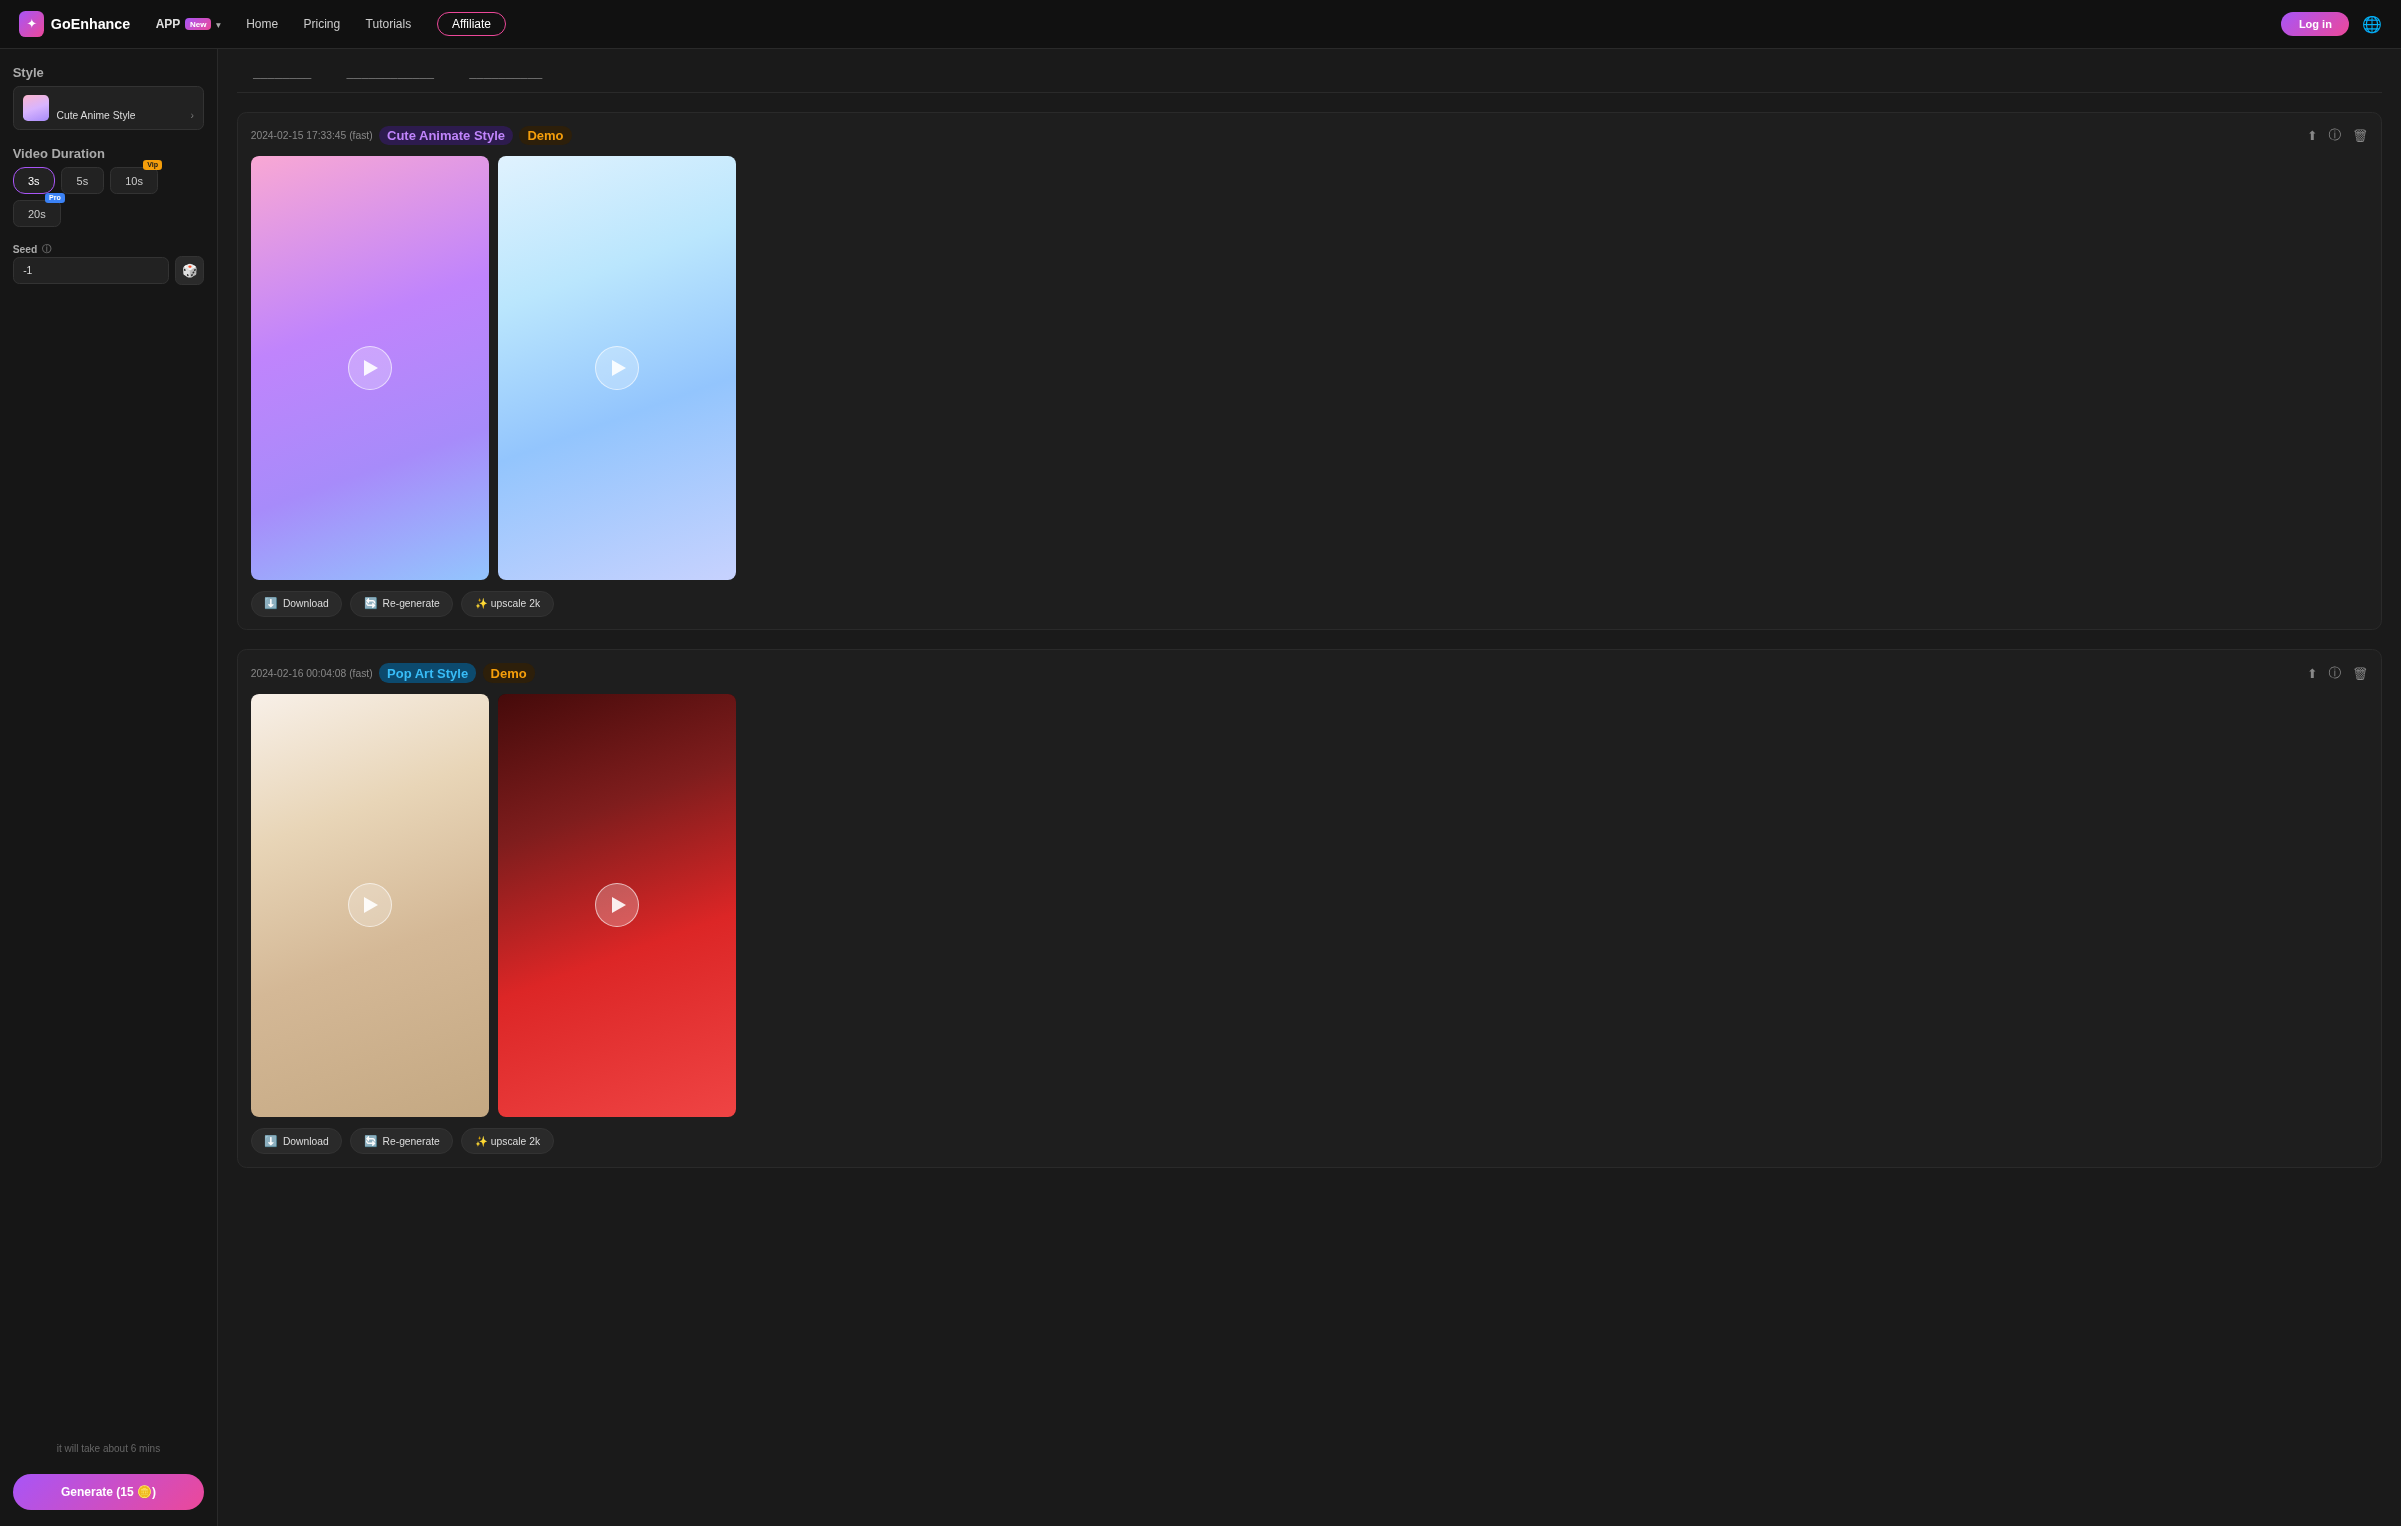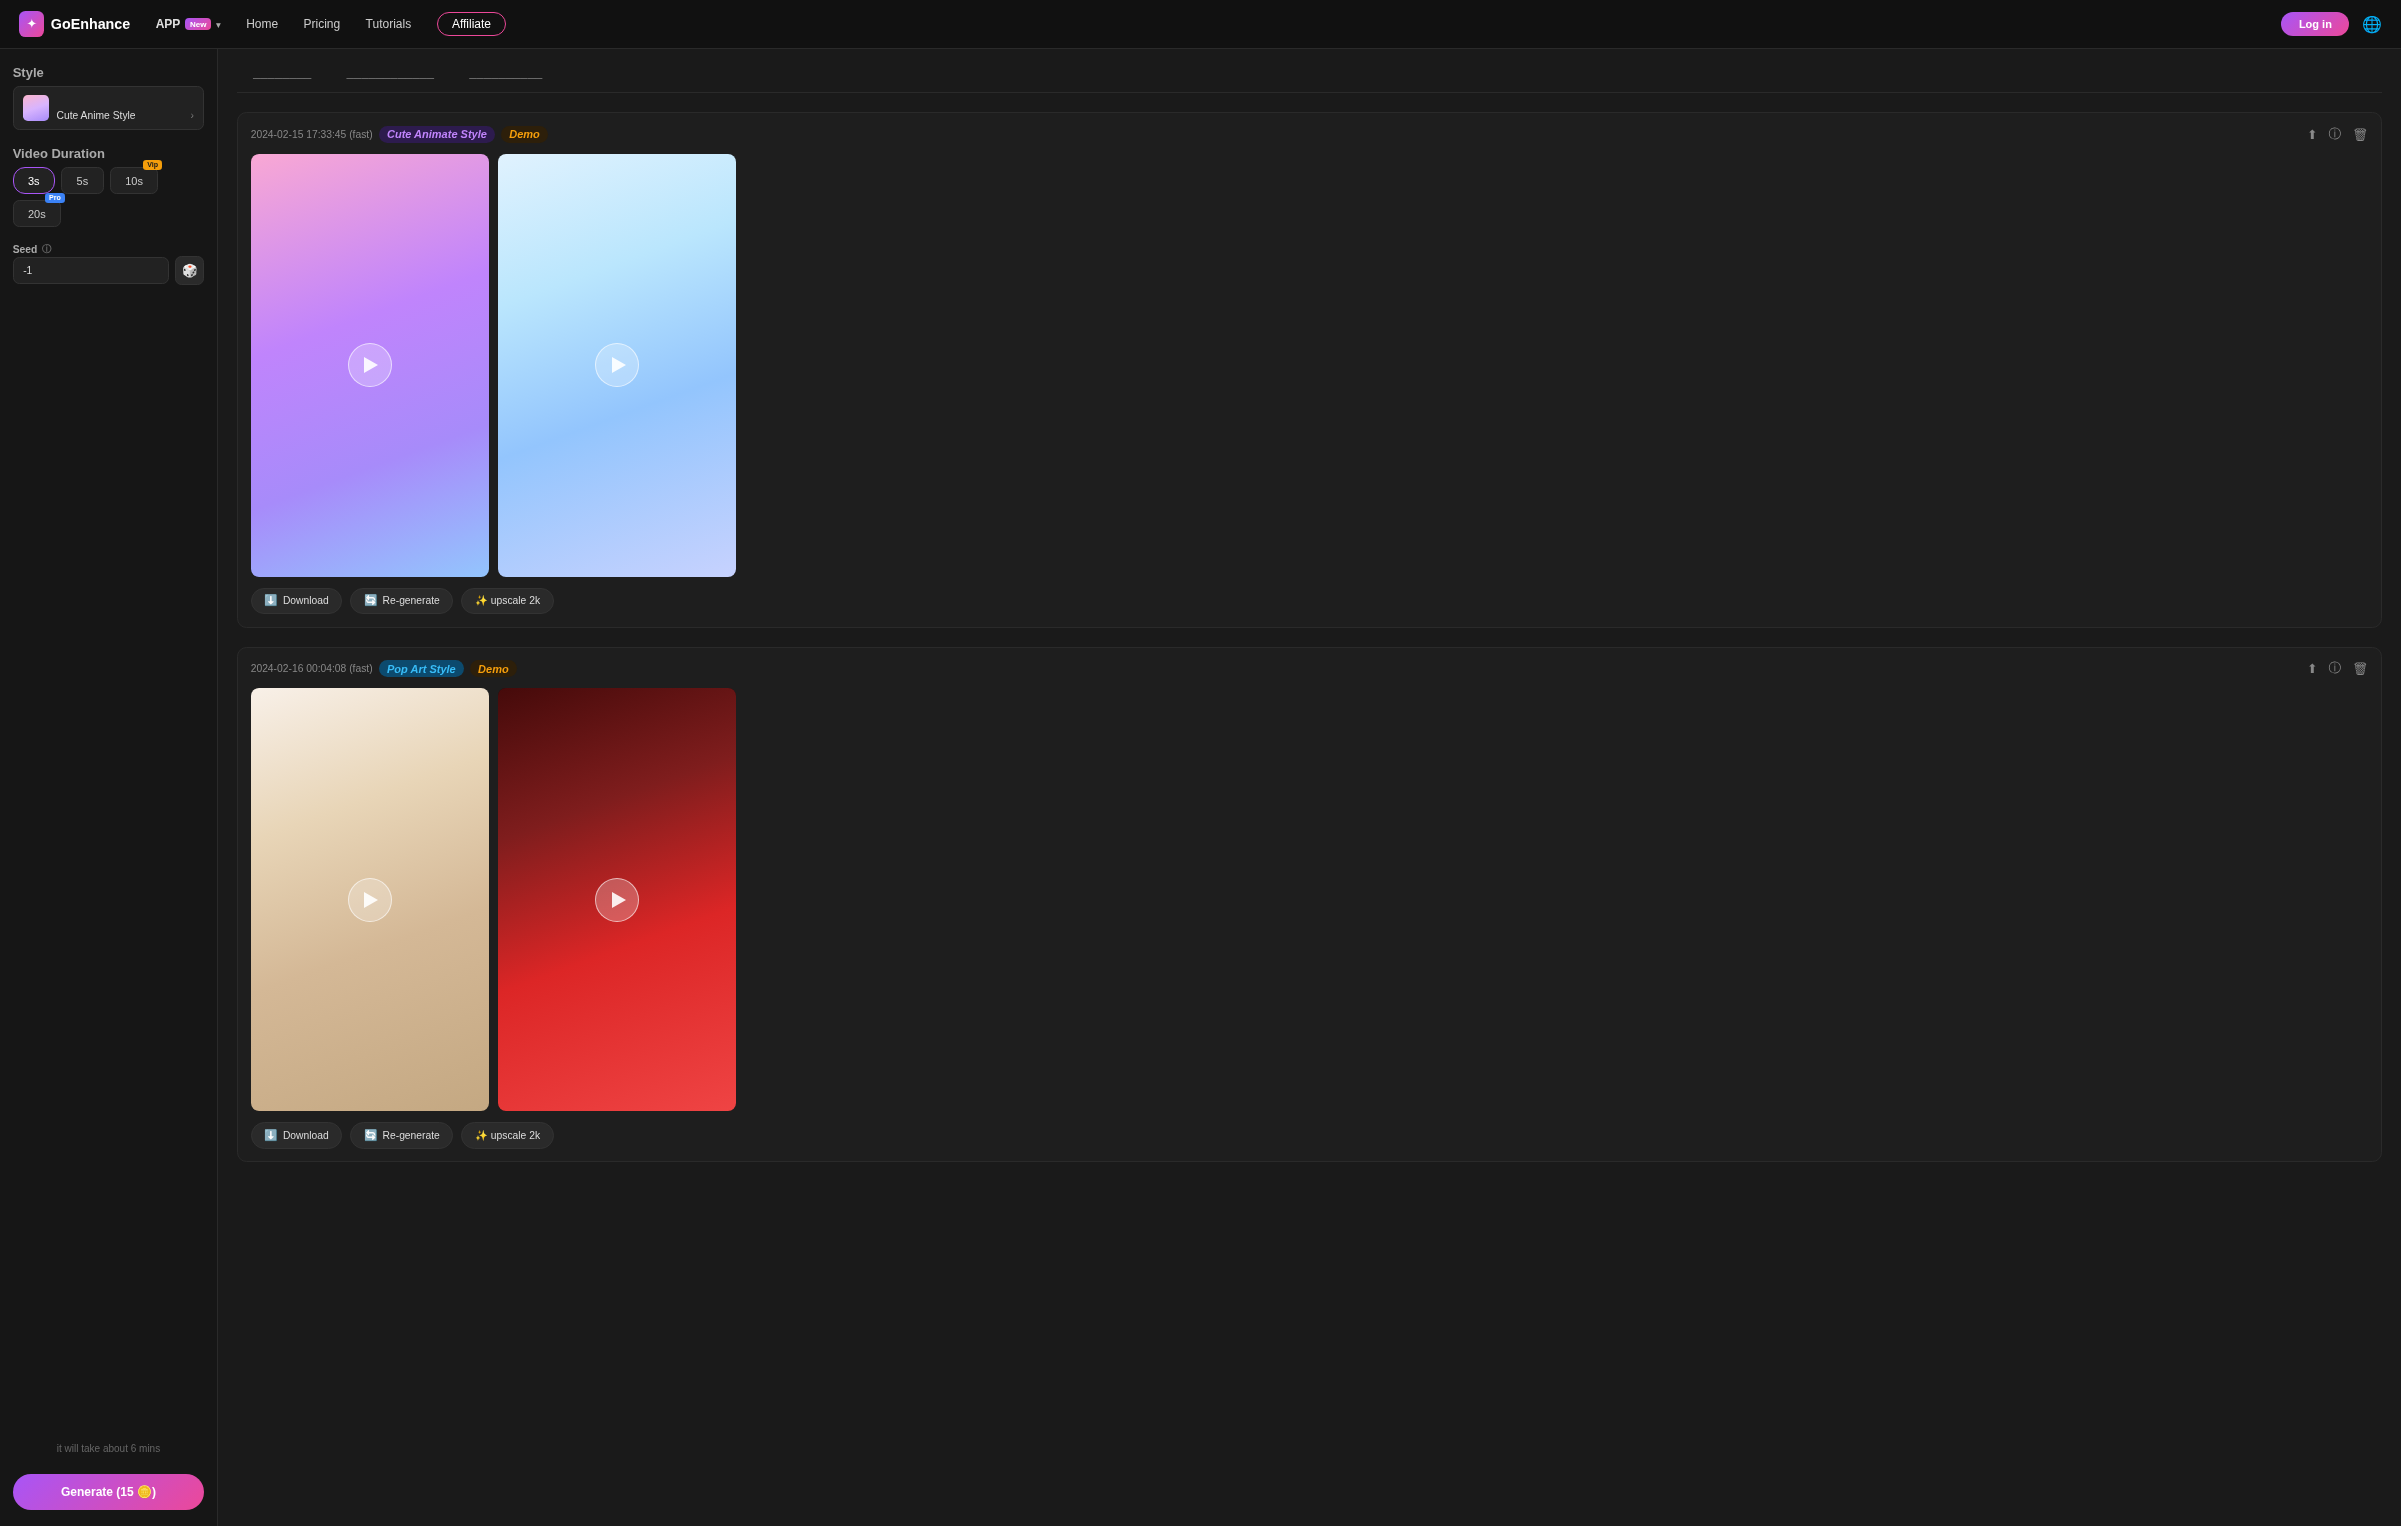--- a/index.html
+++ b/index.html
@@ -226,22 +226,22 @@
       padding: 12.7px;
     }
     .card-header {
       display: flex; align-items: center; gap: 6.4px;
       margin-bottom: 11px;
     }
     .card-timestamp {
       font-size: 10.3px; color: #888;
     }
     .tag {
-      font-size: 11px; font-weight: 600;
-      padding: 2.4px 8px; border-radius: 9.5px; font-style: italic;
+      font-size: 13px; font-weight: 600;
+      padding: 2.4px 8px; border-radius: 9.5px;
     }
     .tag-style { background: #2d1b4e; color: #c084fc; }
     .tag-demo { background: #2d1f0a; color: #f59e0b; }
     .tag-popart { background: #0c4a6e; color: #38bdf8; }
     .card-actions {
       margin-left: auto;
       display: flex; gap: 11px; align-items: center;
     }
     .card-icon-btn {
       background: none; border: none;

